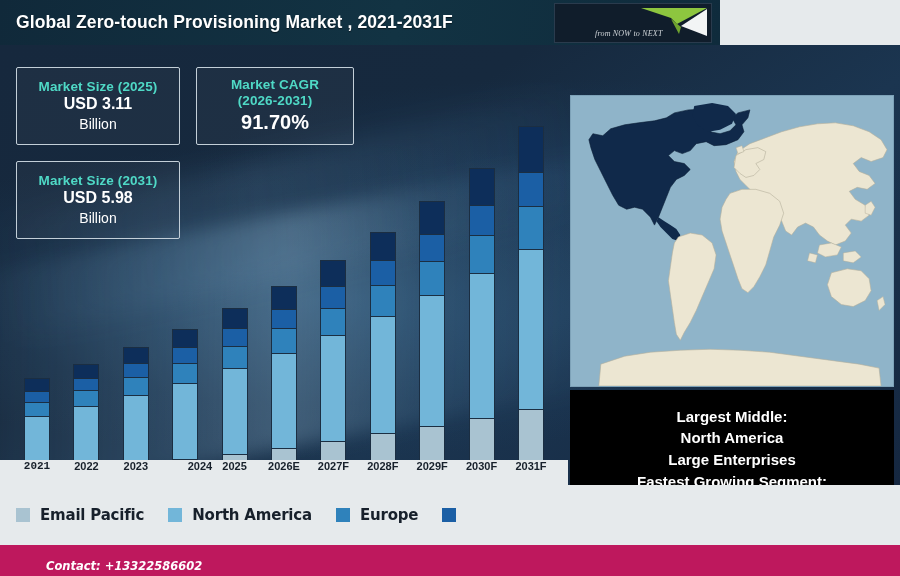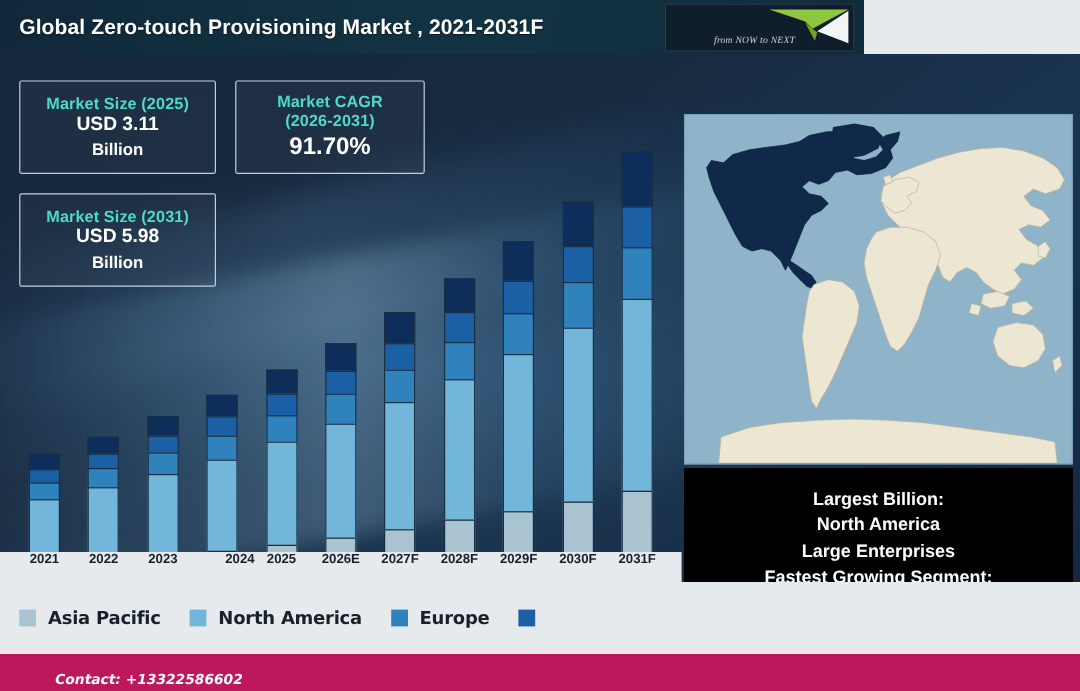--- a/index.html
+++ b/index.html
@@ -76,21 +76,21 @@
     text-align:center;
   }
   .card-label {
     color:#4fd9c6; font-size:13.5px; font-weight:bold;
     line-height:1.18; letter-spacing:.1px;
   }
   .card-value {
     color:#ffffff; font-size:16px; font-weight:bold; line-height:1.3;
   }
   .card-value.big { font-size:20px; }
-  .card-unit { color:#ffffff; font-size:14px; font-weight:bold; line-height:1.3;}
+  .card-unit { color:#ffffff; font-size:14px; font-weight:normal; line-height:1.3;}
 
   #card-size-2025 { left:16px; top:22px; width:164px; height:78px; }
   #card-cagr     { left:196px; top:22px; width:158px; height:78px; }
   #card-size-2031 { left:16px; top:116px; width:164px; height:78px; }
 
   
   .chart {
     position:absolute; left:0; top:45px; width:568px; height:415px;
   }
   .bar {
@@ -303,46 +303,46 @@
 
       <path fill="#ece6d2" stroke="#b5b09c" stroke-width="0.5" d="M296,110 L302,106 L306,112 L302,120 L296,118 Z"></path>
       <path fill="#ece6d2" stroke="#b5b09c" stroke-width="0.5" d="M308,206 L314,202 L316,210 L310,216 Z"></path>
 
       <path fill="#ece6d2" stroke="#b5b09c" stroke-width="0.6" d="M30,270 L54,262 L80,258 L110,256 L140,255 L170,256 L200,258 L230,262 L260,266 L290,270 L310,274 L312,292 L28,292 Z"></path>
       <path fill="#ece6d2" stroke="#b5b09c" stroke-width="0.5" d="M166,52 L172,50 L174,56 L168,58 Z"></path>
     </svg>
   </div>
 
   <div class="callout">
-    <div class="callout-line">Largest Billion:</div>
+    <div class="callout-line">Largest Middle:</div>
     <div class="callout-line">North America</div>
     <div class="callout-line">Large Enterprises</div>
     <div class="callout-line">Fastest Growing Segment:</div>
   </div>
 </div>
 
 <div class="axis-strip" style="top:460px"></div>
 <div class="axis" style="top:460px" id="axis-container">
-    <div class="axis-label" style="left: 10px;">2021</div>
+    <div class="axis-label" style="left: 10px; font-family: Liberation Mono, monospace;">2021</div>
     <div class="axis-label" style="left: 59.4px;">2022</div>
     <div class="axis-label" style="left: 108.8px;">2023</div>
     <div class="axis-label" style="left: 158.2px; text-align: right;">2024</div>
     <div class="axis-label" style="left: 207.6px;">2025</div>
     <div class="axis-label" style="left: 257px;">2026E</div>
     <div class="axis-label" style="left: 306.4px;">2027F</div>
     <div class="axis-label" style="left: 355.8px;">2028F</div>
     <div class="axis-label" style="left: 405.2px;">2029F</div>
     <div class="axis-label" style="left: 454.6px;">2030F</div>
     <div class="axis-label" style="left: 504px;">2031F</div>
   </div>
 
 <div class="legend" id="legend-container">
     <div class="legend-item">
       <span class="legend-swatch" style="background: rgb(169, 195, 209);"></span>
-      <span class="legend-text">Asia Pacific</span>
+      <span class="legend-text">Email Pacific</span>
     </div>
     <div class="legend-item">
       <span class="legend-swatch" style="background: rgb(114, 182, 217);"></span>
       <span class="legend-text">North America</span>
     </div>
     <div class="legend-item">
       <span class="legend-swatch" style="background: rgb(47, 130, 187);"></span>
       <span class="legend-text">Europe</span>
     </div>
     <div class="legend-item">

